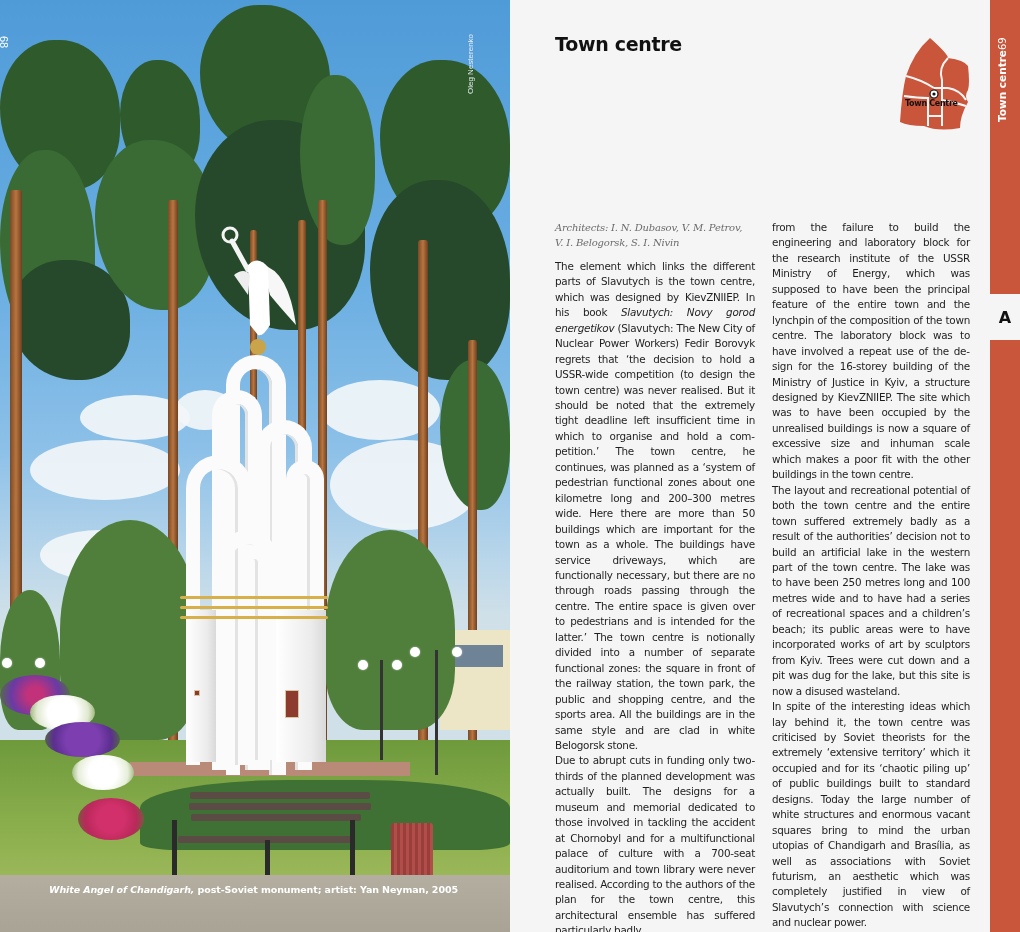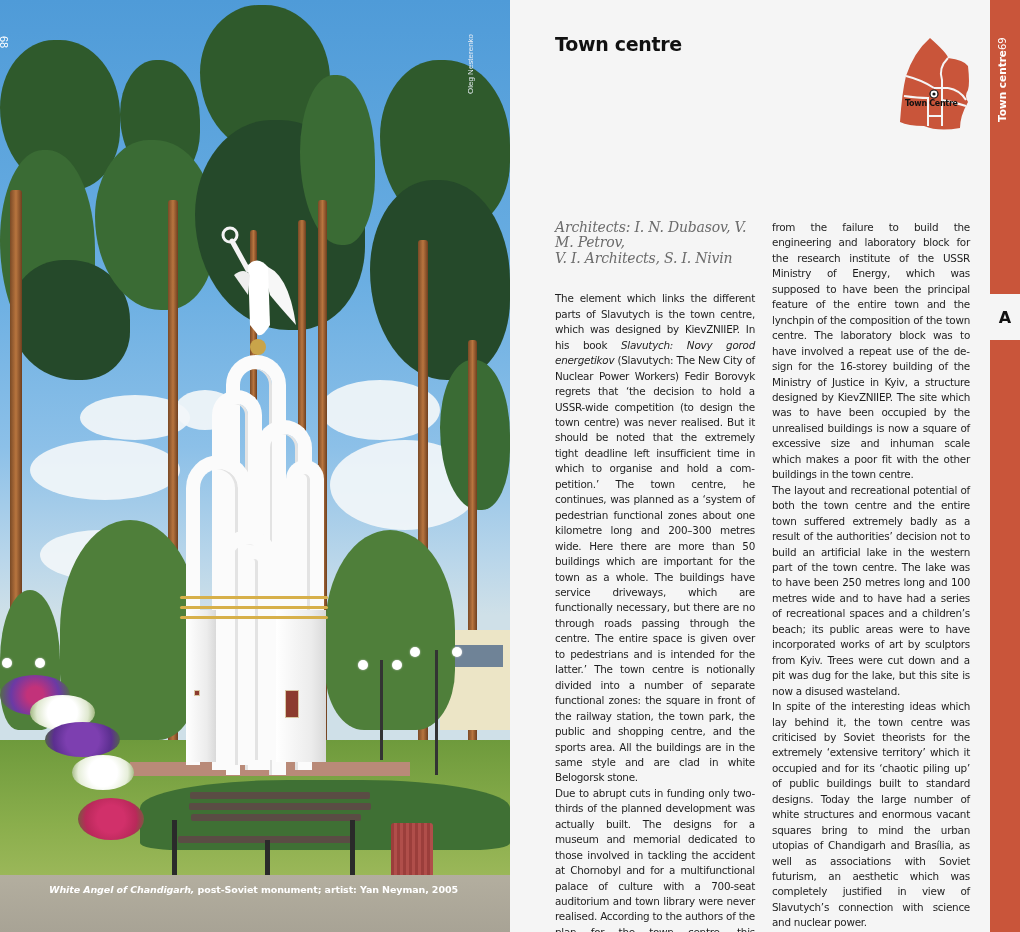--- a/index.html
+++ b/index.html
@@ -60,21 +60,21 @@
   .locator-map { position: absolute; left: 388px; top: 36px; width: 74px; height: 96px; }
   .locator-label {
     position: absolute; left: 395px; top: 99px; font-family: "DejaVu Sans", sans-serif;
     font-size: 8px; font-weight: bold; color: #111; letter-spacing: -0.3px;
   }
 
   .col { position: absolute; top: 220px; width: 200px; font-family: "DejaVu Sans", sans-serif;
     font-size: 10.4px; line-height: 15.45px; color: #1e1e1e; text-align: justify; hyphens: manual; letter-spacing: -0.25px; }
   .col.left { left: 45px; }
   .col.right { left: 262px; width: 198px; }
-  .architects { font-family: "DejaVu Serif", serif; font-style: italic; color: #6b6b6b; font-size: 14px; text-align: left; margin-bottom: 25px; letter-spacing: -0.2px; }
+  .architects { font-family: "DejaVu Serif", serif; font-style: italic; color: #6b6b6b; font-size: 10px; text-align: left; margin-bottom: 8px; letter-spacing: -0.2px; }
   .para { margin: 0; }
 
   
   .edge-tab { position: absolute; left: 990px; top: 0; width: 30px; height: 932px; background: #c9553a; }
   .edge-vertical {
     position: absolute; left: 6px; top: 122px; font-family: "DejaVu Sans", sans-serif; font-weight: bold;
     font-size: 10.5px; color: #ffffff; transform: rotate(-90deg); transform-origin: left top; white-space: nowrap;
   }
   .edge-pagenum {
     position: absolute; left: 7px; top: 50px; font-family: "DejaVu Sans", sans-serif;
@@ -192,21 +192,21 @@
     <path d="M32 2 Q50 18 50 22 Q66 24 70 30 Q72 48 70 54 Q66 60 70 66 Q62 80 62 92 Q40 96 26 90 Q10 90 2 86 Q4 56 8 40 Q16 16 32 2 Z" fill="#c9553a"></path>
     <path d="M8 40 Q24 44 36 52 M36 52 Q44 52 50 52 M50 22 Q40 32 44 44 L44 90 M6 60 Q20 62 30 62 L30 90 M50 52 Q62 54 68 64 M44 64 Q56 66 68 70 M30 80 L44 80" stroke="#f5f5f5" stroke-width="2" fill="none"></path>
     <circle cx="36" cy="58" r="4" fill="#ffffff" stroke="#111" stroke-width="1.2"></circle>
     <circle cx="36" cy="58" r="1.6" fill="#111"></circle>
   </svg>
   <div class="locator-label">Town Centre</div>
 
   <div class="col left">
     <div class="architects">
       <div>Architects: I. N. Dubasov, V. M. Petrov,</div>
-      <div>V. I. Architects, S. I. Nivin</div>
+      <div>V. I. Belogorsk, S. I. Nivin</div>
     </div>
     <p class="para"><span>The element which links the different parts of Slavutych is the town centre, which was designed by KievZNIIEP. In his book </span><em>Slavutych: Novy gorod energetikov</em><span> (Slavutych: The New City of Nuclear Power Workers) Fedir Borovyk regrets that ‘the decision to hold a USSR-wide competition (to design the town centre) was never realised. But it should be noted that the extremely tight deadline left insufficient time in which to organise and hold a com­petition.’ The town centre, he continues, was planned as a ‘system of pedestrian functional zones about one kilometre long and 200–300 metres wide. Here there are more than 50 buildings which are important for the town as a whole. The buildings have service driveways, which are functionally necessary, but there are no through roads passing through the centre. The entire space is given over to pedestrians and is intended for the lat­ter.’ The town centre is notionally divided into a number of separate functional zones: the square in front of the railway station, the town park, the public and shopping centre, and the sports area. All the buildings are in the same style and are clad in white Belogorsk stone.</span></p>
     <p class="para">Due to abrupt cuts in funding only two-thirds of the planned development was actually built. The designs for a museum and memorial dedicated to those in­volved in tackling the accident at Chor­nobyl and for a multifunctional palace of culture with a 700-seat auditorium and town library were never realised. According to the authors of the plan for the town centre, this architectural en­semble has suffered particularly badly</p>
   </div>
 
   <div class="col right">
     <p class="para">from the failure to build the engineering and laboratory block for the research in­stitute of the USSR Ministry of Energy, which was supposed to have been the principal feature of the entire town and the lynchpin of the composition of the town centre. The laboratory block was to have involved a repeat use of the de­sign for the 16-storey building of the Ministry of Justice in Kyiv, a structure designed by KievZNIIEP. The site which was to have been occupied by the unre­alised buildings is now a square of exces­sive size and inhuman scale which makes a poor fit with the other buildings in the town centre.</p>
     <p class="para">The layout and recreational potential of both the town centre and the entire town suffered extremely badly as a result of the authorities’ decision not to build an arti­ficial lake in the western part of the town centre. The lake was to have been 250 me­tres long and 100 metres wide and to have had a series of recreational spaces and a children’s beach; its public areas were to have incorporated works of art by sculptors from Kyiv. Trees were cut down and a pit was dug for the lake, but this site is now a disused wasteland.</p>
     <p class="para">In spite of the interesting ideas which lay behind it, the town centre was criticised by Soviet theorists for the extremely ‘extensive territory’ which it occupied and for its ‘chaotic piling up’ of pub­lic buildings built to standard designs. Today the large number of white struc­tures and enormous vacant squares bring to mind the urban utopias of Chandigarh and Brasília, as well as associations with Soviet futurism, an aesthetic which was completely justified in view of Slavutych’s connection with science and nuclear power.</p>
   </div>

